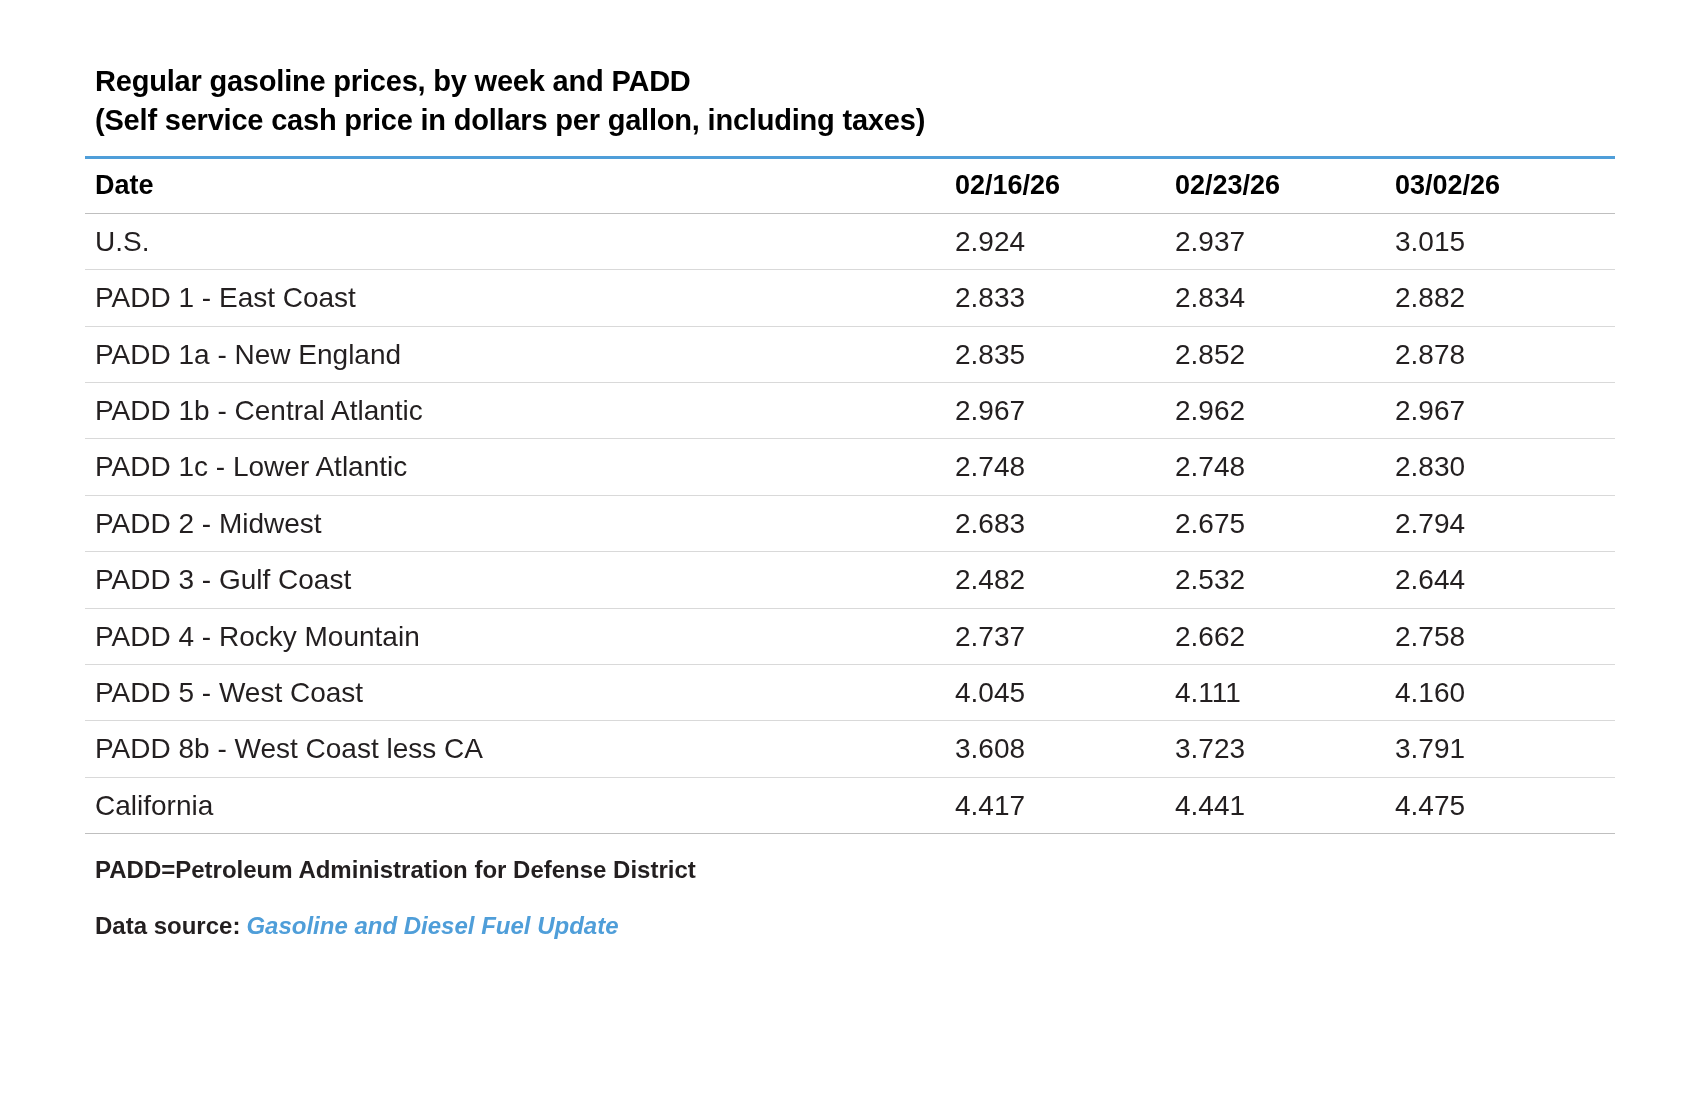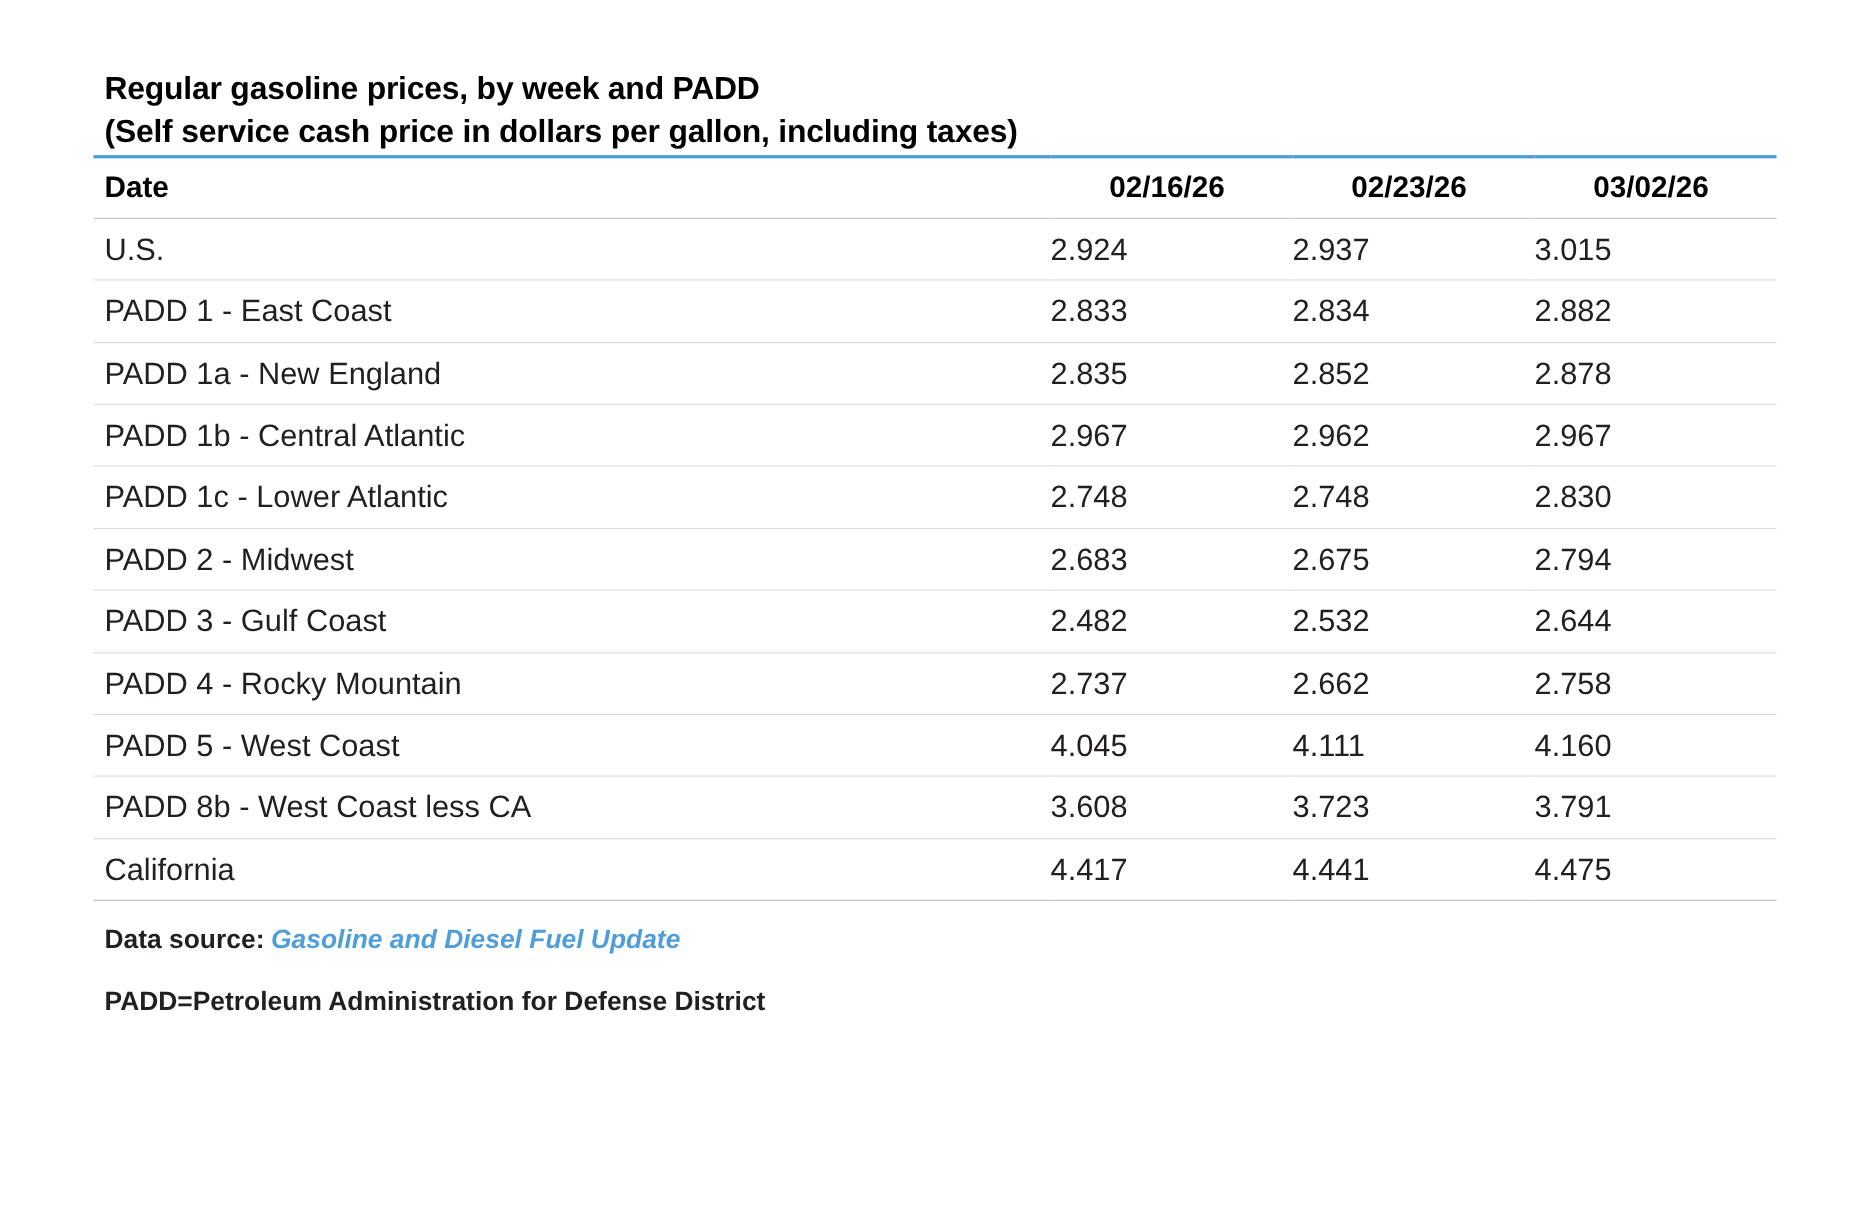--- a/index.html
+++ b/index.html
@@ -32,37 +32,38 @@
     font-size: 29px;
     font-weight: bold;
     letter-spacing: -0.2px;
     line-height: 1.36;
     color: #000000;
   }
   table.data {
     width: 1530px;
     border-collapse: collapse;
     table-layout: fixed;
+    margin-top: 15px;
   }
   table.data col.label-col { width: 870px; }
   table.data col.num-col { width: 220px; }
   thead th {
     font-size: 27px;
     font-weight: bold;
     color: #000000;
     padding: 11px 0 12px 0;
     border-top: 3px solid #4f9ed9;
     border-bottom: 1px solid #bfbfbf;
   }
   thead th.label {
     text-align: left;
     padding-left: 10px;
   }
   thead th.num {
-    text-align: center;
+    text-align: left;
     padding-right: 8px;
   }
   tbody td {
     font-size: 28px;
     font-weight: normal;
     color: #231f20;
     padding: 13px 0 13px 0;
     border-bottom: 1px solid #d9d9d9;
     line-height: 1.05;
   }
@@ -187,20 +188,20 @@
         <tr>
           <td class="label">California</td>
           <td class="num">4.417</td>
           <td class="num">4.441</td>
           <td class="num">4.475</td>
         </tr>
       </tbody>
     </table>
 
     <div class="footnotes">
+      <div class="footnote">PADD=Petroleum Administration for Defense District</div>
       <div class="footnote">
         <span>Data source:</span><a class="src-link">Gasoline and Diesel Fuel Update</a>
       </div>
-      <div class="footnote">PADD=Petroleum Administration for Defense District</div>
     </div>
 
   </div>
 </div>
 
 </body></html>

